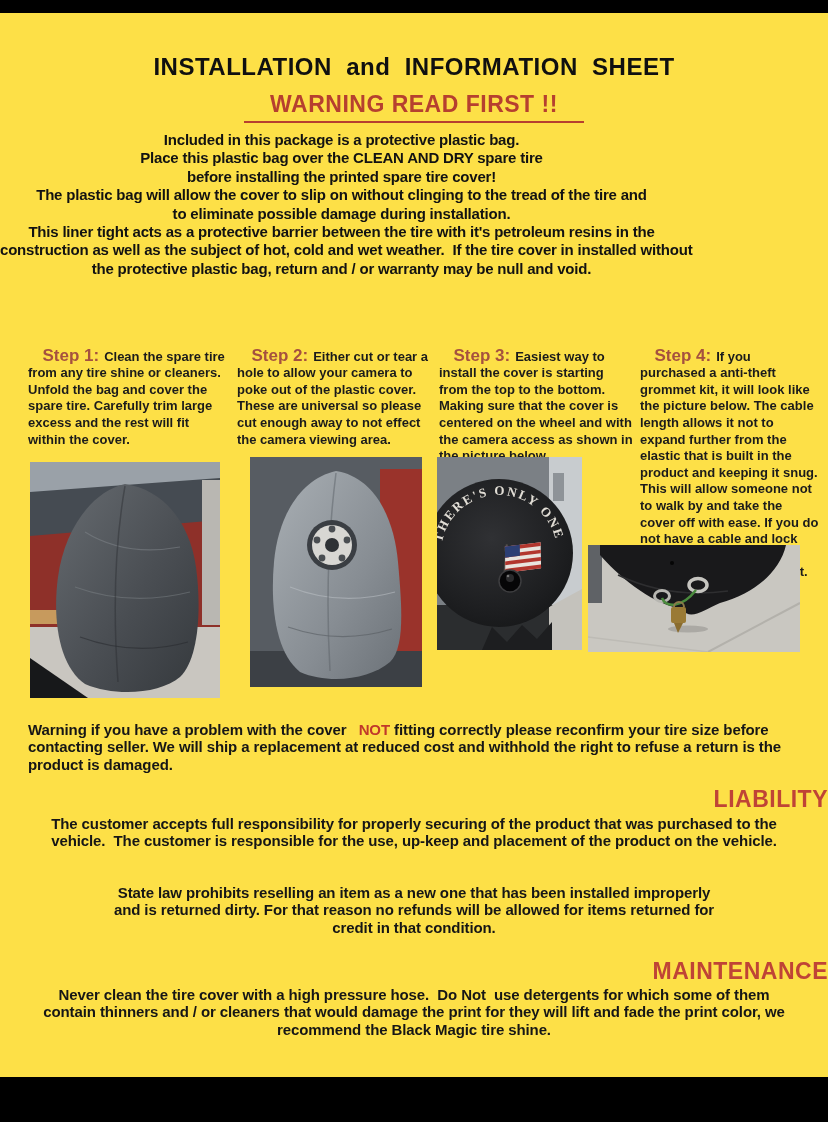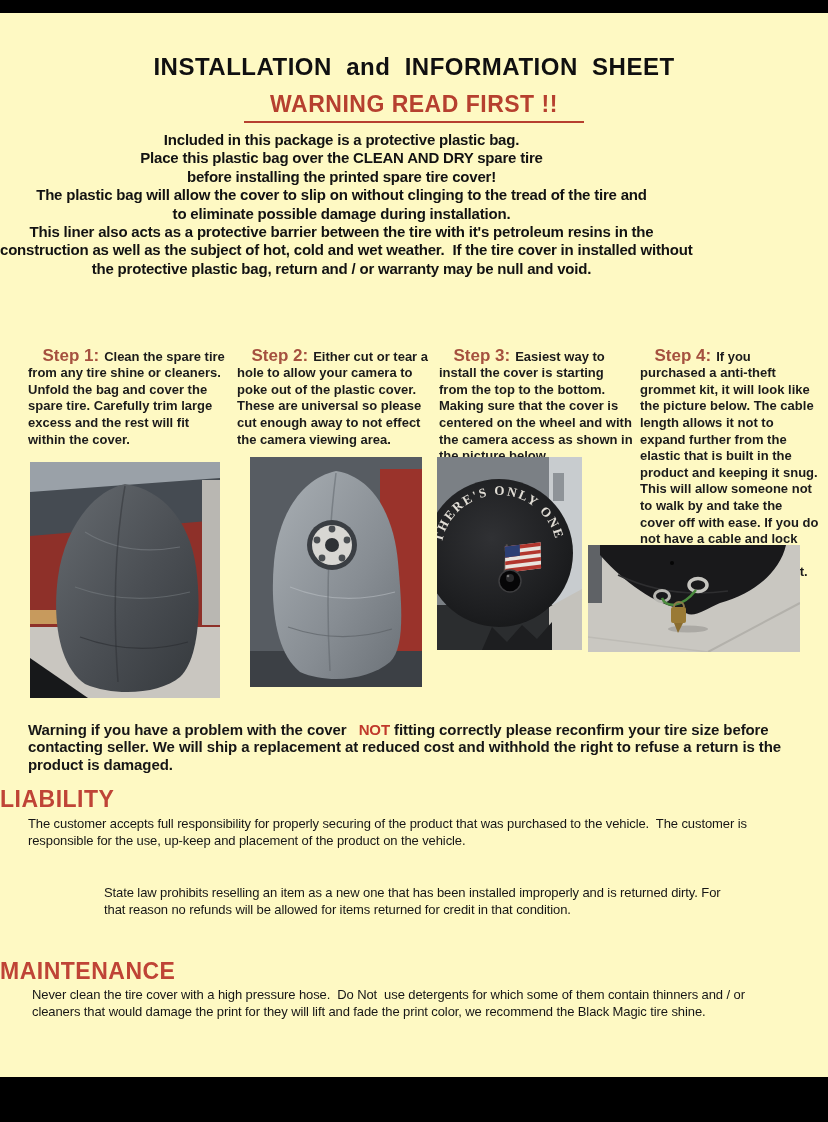--- a/index.html
+++ b/index.html
@@ -1,18 +1,18 @@
 <!DOCTYPE html>
 <html><head>
 <meta charset="utf-8">
 <style>
   html,body { margin:0; padding:0; background:#ffffff; }
   .page {
     position:relative; width:828px; height:1122px;
-    background:#fef9c3; overflow:hidden;
+    background:#fde047; overflow:hidden;
     font-family:"Liberation Sans", sans-serif;
     color:#161616;
   }
   .abs { position:absolute; }
   .bar { left:0; width:828px; background:#000; }
   .bar.top { top:0; height:13px; }
   .bar.bottom { top:1077px; height:45px; }
 
   .title {
     top:53px; left:0; width:828px; text-align:center;
@@ -46,29 +46,29 @@
   .p4 { left:588px; top:545px; }
 
   .fitwarn {
     left:28px; top:721px; width:778px;
     font-size:15px; font-weight:700; line-height:17.4px;
     letter-spacing:-0.1px; white-space:pre-wrap;
   }
   .fitwarn .not { color:#c0392b;margin-top:12px; }
 
   .sect-head {
-    left:0; width:828px; text-align:left;
+    left:0; width:828px; text-align:right;
     font-size:23px; font-weight:700; color:#bf4436; letter-spacing:0.5px;
   }
   .liab-head { top:786px; }
   .maint-head { top:958px; }
 
   .para {
-    font-weight:400; font-size:13px; line-height:17.4px;
-    text-align:left; letter-spacing:-0.1px; white-space:pre-wrap;
+    font-weight:700; font-size:15px; line-height:17.4px;
+    text-align:center; letter-spacing:-0.1px; white-space:pre-wrap;
   }
   .liab1 { left:28px;  top:815px; width:772px; }
   .liab2 { left:104px; top:884px; width:620px; }
   .maint { left:32px;  top:986px; width:764px; }
 </style>
 </head>
 <body>
 
 <div class="page">
 
@@ -79,21 +79,21 @@
   <div class="abs warn-head-wrap">
     <span class="warn-head">WARNING READ FIRST !!</span>
   </div>
 
   <div class="abs intro">
     <div>Included in this package is a protective plastic bag.</div>
     <div>Place this plastic bag over the CLEAN AND DRY spare tire</div>
     <div>before installing the printed spare tire cover!</div>
     <div>The plastic bag will allow the cover to slip on without clinging to the tread of the tire and</div>
     <div>to eliminate possible damage during installation.</div>
-    <div>This liner also acts as a protective barrier between the tire with it's petroleum resins in the</div>
+    <div>This liner tight acts as a protective barrier between the tire with it's petroleum resins in the</div>
     <div>construction as well as the subject of hot, cold and wet weather.  If the tire cover in installed without</div>
     <div>the protective plastic bag, return and / or warranty may be null and void.</div>
   </div>
 
   <div class="abs step step1">
     <span class="lbl">Step 1:</span><span>Clean the spare tire from any tire shine or cleaners.  Unfold the bag and cover the spare tire. Carefully trim large excess and the rest will fit within the cover.</span>
   </div>
   <div class="abs step step2">
     <span class="lbl">Step 2:</span><span>Either cut or tear a hole to allow your camera to poke out of the plastic cover. These are universal so please cut enough away to not effect the camera viewing area.</span>
   </div>

